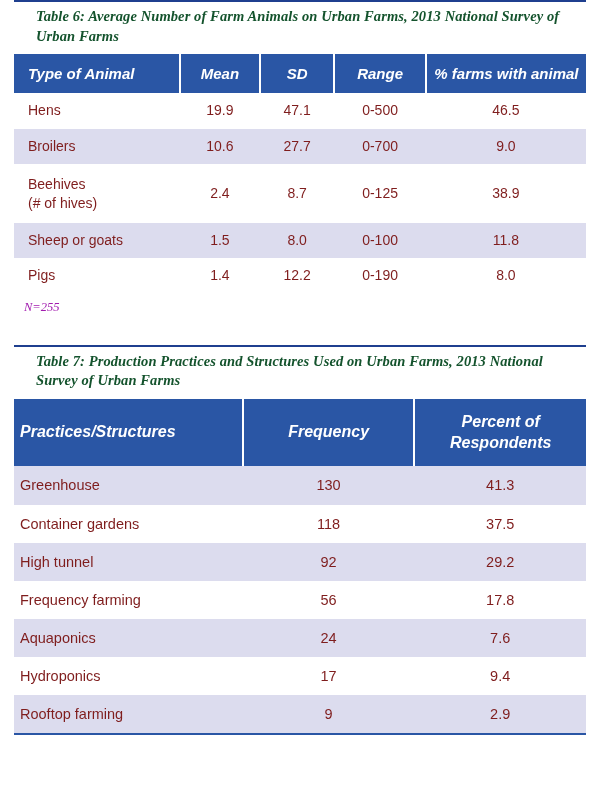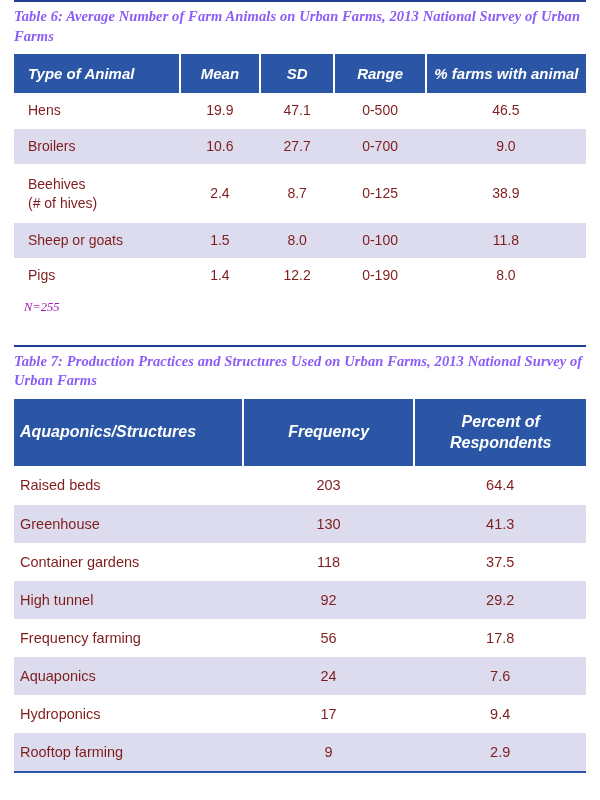--- a/index.html
+++ b/index.html
@@ -28,23 +28,24 @@
     border-top: 2px solid #1f3f8f;
     width: 100%;
     height: 0;
   }
   .caption {
     font-family: "Liberation Serif", serif;
     font-style: italic;
     font-weight: bold;
     font-size: 14.5px;
     line-height: 1.35;
-    color: #8b5cf6;
+    color: #14532d;
     padding: 5px 0 8px 0;
     letter-spacing: 0.1px;
+    margin-left: 22px;
   }
   table {
     border-collapse: collapse;
     width: 100%;
     table-layout: fixed;
   }
   thead th {
     background: #2a56a5;
     color: #ffffff;
     font-weight: bold;
@@ -187,34 +188,29 @@
     <div class="caption">Table 7: Production Practices and Structures Used on Urban Farms, 2013 National Survey of Urban Farms</div>
 
     <table>
       <colgroup>
         <col style="width:40%">
         <col style="width:30%">
         <col style="width:30%">
       </colgroup>
       <thead>
         <tr>
-          <th class="left">Aquaponics/Structures</th>
+          <th class="left">Practices/Structures</th>
           <th>Frequency</th>
           <th>
             <span class="multi-line">Percent of</span>
             <span class="multi-line">Respondents</span>
           </th>
         </tr>
       </thead>
       <tbody>
-        <tr class="norm">
-          <td class="left">Raised beds</td>
-          <td>203</td>
-          <td>64.4</td>
-        </tr>
         <tr class="alt">
           <td class="left">Greenhouse</td>
           <td>130</td>
           <td>41.3</td>
         </tr>
         <tr class="norm">
           <td class="left">Container gardens</td>
           <td>118</td>
           <td>37.5</td>
         </tr>

